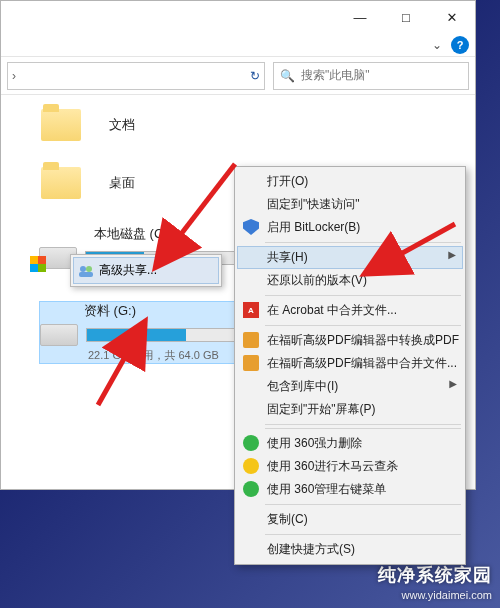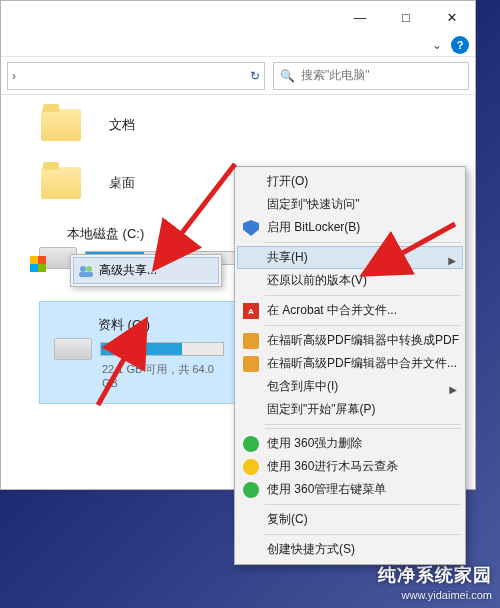--- a/index.html
+++ b/index.html
@@ -47,22 +47,22 @@
   .search-box .mag { margin-right:6px; color:#555; }
 
   .content { flex:1; position:relative; padding:8px 10px; overflow:hidden; }
 
   .folder-item { display:flex; align-items:center; gap:10px; padding:6px 2px; margin-left:28px; }
   .folder-icon { width:40px; height:32px; background:linear-gradient(#ffe9a6,#f8d673); border-radius:2px; position:relative; }
   .folder-icon::before { content:""; position:absolute; top:-5px; left:2px; width:16px; height:8px; background:#f8d673; border-radius:2px 2px 0 0; }
   .folder-label { color:#222; font-size:13px;margin-left:18px; }
 
   .drive-block { margin-top:20px; margin-left:28px; width:200px; }
-  .drive-block.selected { background:#cce8ff; padding:14px; border:1px solid #99d1ff; }
-  .drive-name { font-size:13px; color:#222; margin-bottom:4px; margin-left:28px; }
+  .drive-block.selected { background:#cce8ff; padding:0; border:1px solid #99d1ff; }
+  .drive-name { font-size:13px; color:#222; margin-bottom:4px; margin-left:55px; }
   .drive-row { display:flex; align-items:center; gap:8px; }
   .drive-icon {
     width:38px; height:22px; background:linear-gradient(#e9e9e9,#cfcfcf); border:1px solid #bbb; border-radius:2px; position:relative;
   }
   .drive-icon.win::after{
     content:""; position:absolute; left:-10px; bottom:-4px; width:16px; height:16px;
     background: conic-gradient(#f25022 0 25%, #7fba00 0 50%, #00a4ef 0 75%, #ffb900 0 100%);
   }
   .drive-meter { flex:1; height:14px; border:1px solid #b8b8b8; background:#eaeaea; position:relative; }
   .drive-fill { position:absolute; left:0; top:0; bottom:0; background:#26a0da; }
@@ -76,21 +76,21 @@
   .submenu .mi { display:flex; align-items:center; gap:8px; padding:5px 10px 5px 26px; font-size:12px; white-space:nowrap; position:relative;text-align:center; }
   .submenu .mi.hl { background:#dde7f3; border:1px solid #a8c6e4; padding:4px 9px 4px 25px;}
   .submenu .mi .ico { position:absolute; left:4px; width:16px; height:16px; }
 
   
   .ctx {
     position:absolute; left:234px; top:166px; width:232px; background:#f2f2f2; border:1px solid #b0b0b0;
     box-shadow:3px 3px 8px rgba(0,0,0,.3); padding:3px 2px; z-index:20;
   }
   .ctx .mi {
-    display:flex; align-items:flex-end; padding:3px 18px 3px 30px; font-size:12px; color:#222; position:relative; white-space:nowrap;
+    display:flex; align-items:flex-start; padding:3px 18px 3px 30px; font-size:12px; color:#222; position:relative; white-space:nowrap;
   }
   .ctx .mi.hl { background:#d8e6f2; border:1px solid #a8c6e4; padding:2px 35px 2px 29px; }
   .ctx .mi .arrow { position:absolute; right:6px; color:#555; font-size:10px; }
   .ctx .sep { height:1px; background:#d4d4d4; margin:3px 2px 3px 28px; }
   .ctx .ico { position:absolute; left:6px; width:16px; height:16px; display:flex; align-items:center; justify-content:center; font-size:11px; }
   .ico.shield { background:#3a7bd5; clip-path: polygon(50% 0,100% 20%,100% 60%,50% 100%,0 60%,0 20%); }
   .ico.pdf { background:#d93025; color:#fff; font-size:8px; font-weight:bold; }
   .ico.pdf::after{content:"A"; }
   .ico.f1 { background:#e79e2f; border-radius:2px; }
   .ico.q360 { background:#35b44a; border-radius:50%; }

